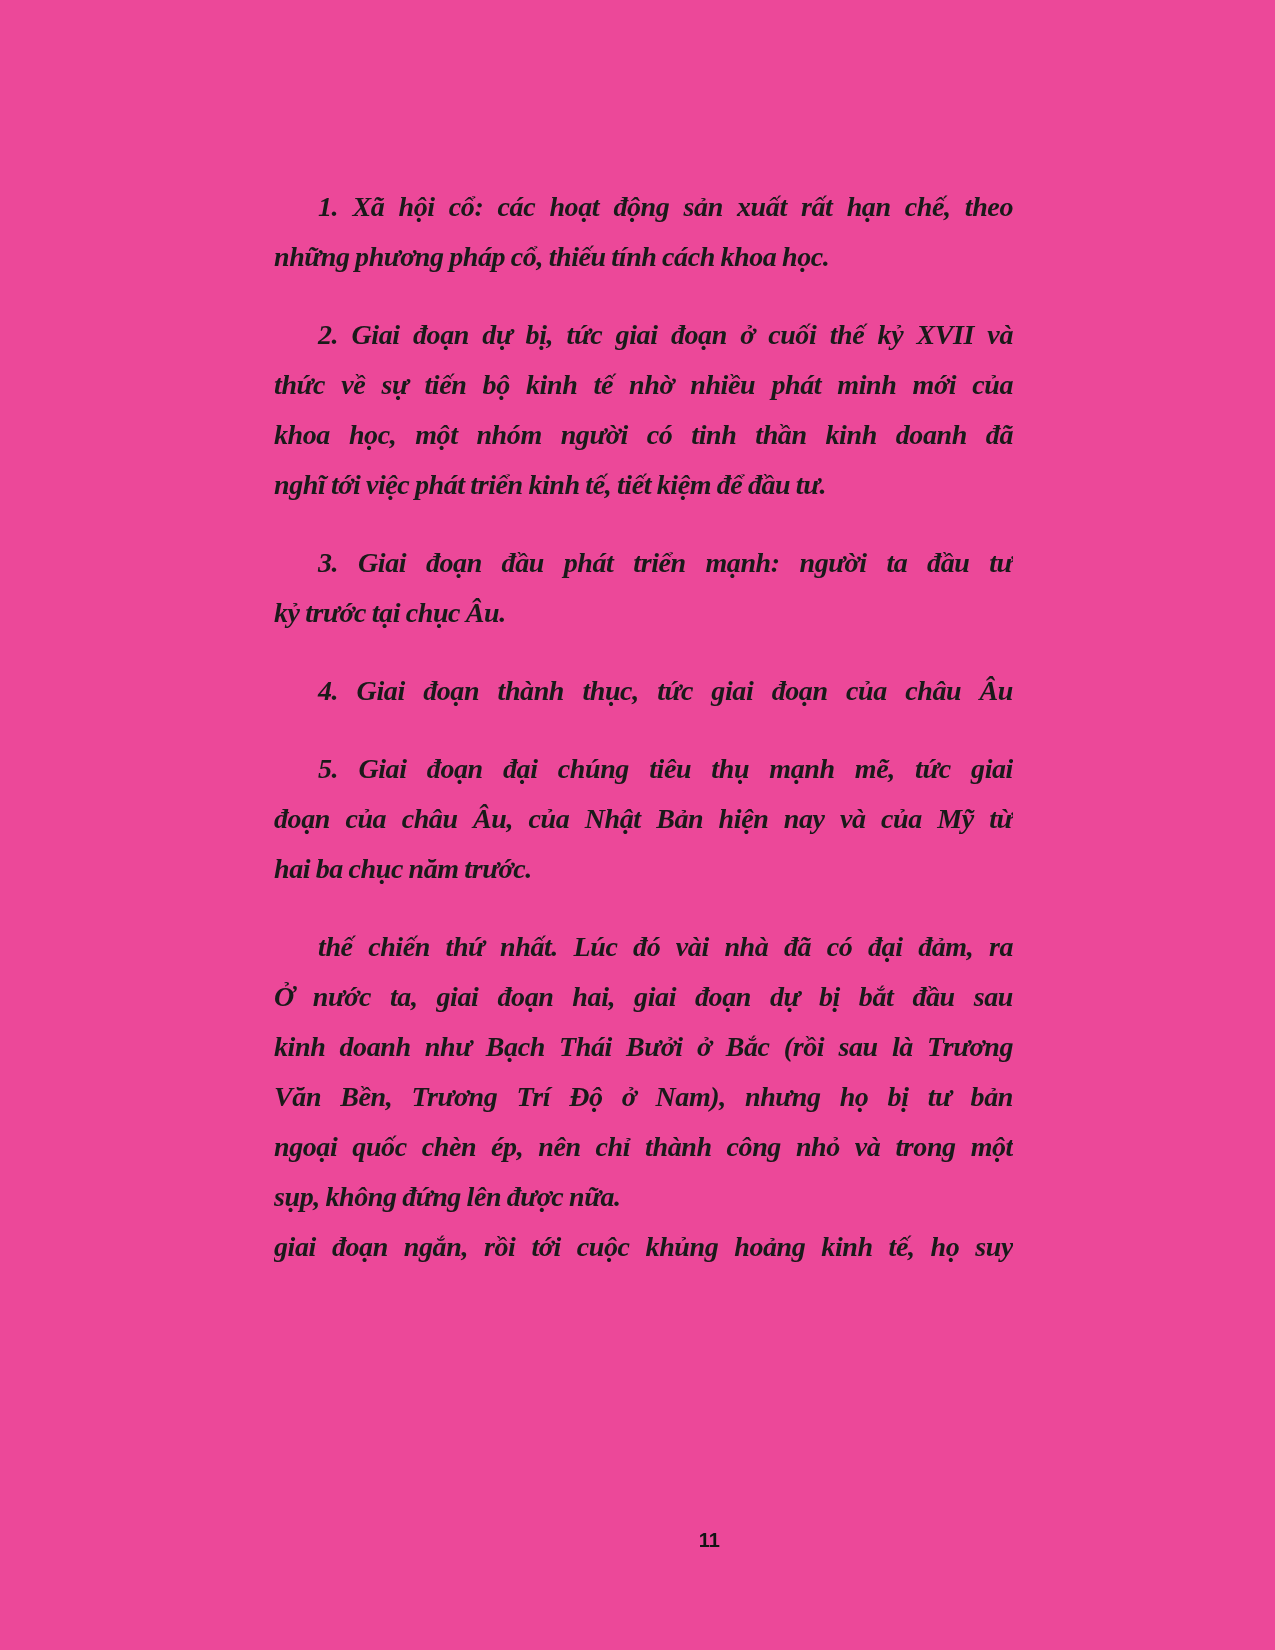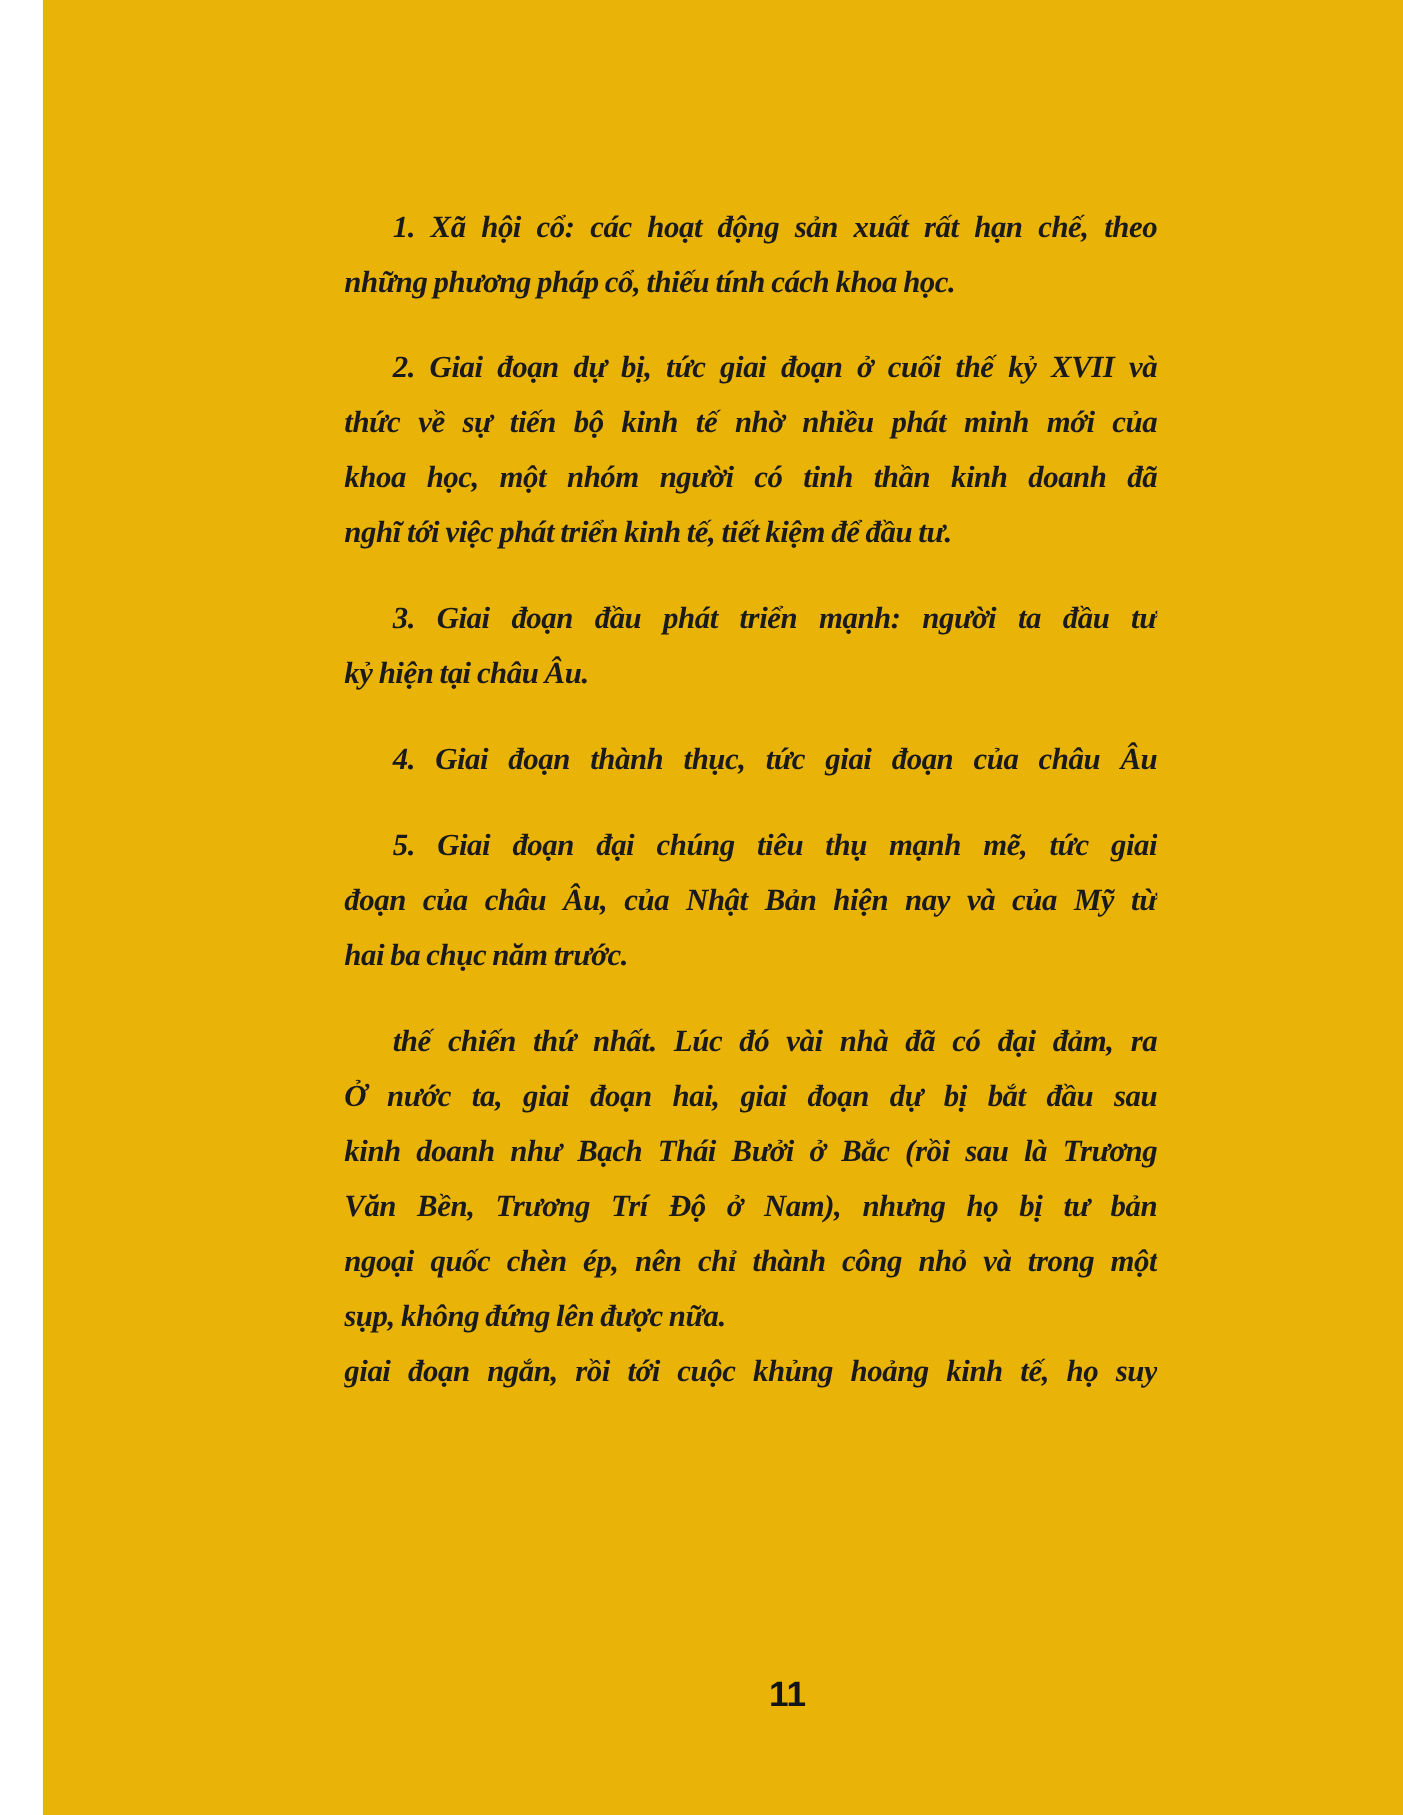--- a/index.html
+++ b/index.html
@@ -10,22 +10,21 @@
     width: 1275px;
     height: 1650px;
     background: #ffffff;
     position: relative;
     overflow: hidden;
     font-family: "Liberation Serif", "DejaVu Serif", serif;
   }
   .page {
     position: absolute;
     inset: 0;
-    background: #eab308;
-    margin-left: 39px;
+    background: #ec4899;
   }
   .text-block {
     position: absolute;
     left: 274px;
     top: 182px;
     width: 739px;
     color: #1a1a1a;
     font-style: italic;
     font-weight: 600;
     font-size: 28px;
@@ -52,44 +51,44 @@
     text-indent: 44px;
   }
   .page-number {
     position: absolute;
     left: 660px;
     top: 1522px;
     width: 60px;
     color: #141414;
     font-family: "Liberation Sans", "DejaVu Sans", sans-serif;
     font-weight: bold;
-    font-size: 32px;
+    font-size: 20px;
     line-height: 36px;
     font-style: normal;
-    text-align: left;
+    text-align: right;
   }
 </style>
 </head>
 <body>
 
 <div class="page">
   <div class="text-block">
       <div class="paragraph">
         <div class="line">1. Xã hội cổ: các hoạt động sản xuất rất hạn chế, theo</div>
         <div class="line last">những phương pháp cổ, thiếu tính cách khoa học.</div>
       </div>
       <div class="paragraph">
         <div class="line">2. Giai đoạn dự bị, tức giai đoạn ở cuối thế kỷ XVII và</div>
         <div class="line">thức về sự tiến bộ kinh tế nhờ nhiều phát minh mới của</div>
         <div class="line">khoa học, một nhóm người có tinh thần kinh doanh đã</div>
         <div class="line last">nghĩ tới việc phát triển kinh tế, tiết kiệm để đầu tư.</div>
       </div>
       <div class="paragraph">
         <div class="line">3. Giai đoạn đầu phát triển mạnh: người ta đầu tư</div>
-        <div class="line last">kỷ hiện tại châu Âu.</div>
+        <div class="line last">kỷ trước tại chục Âu.</div>
       </div>
       <div class="paragraph">
         <div class="line">4. Giai đoạn thành thục, tức giai đoạn của châu Âu</div>
       </div>
       <div class="paragraph">
         <div class="line">5. Giai đoạn đại chúng tiêu thụ mạnh mẽ, tức giai</div>
         <div class="line">đoạn của châu Âu, của Nhật Bản hiện nay và của Mỹ từ</div>
         <div class="line last">hai ba chục năm trước.</div>
       </div>
       <div class="paragraph">

